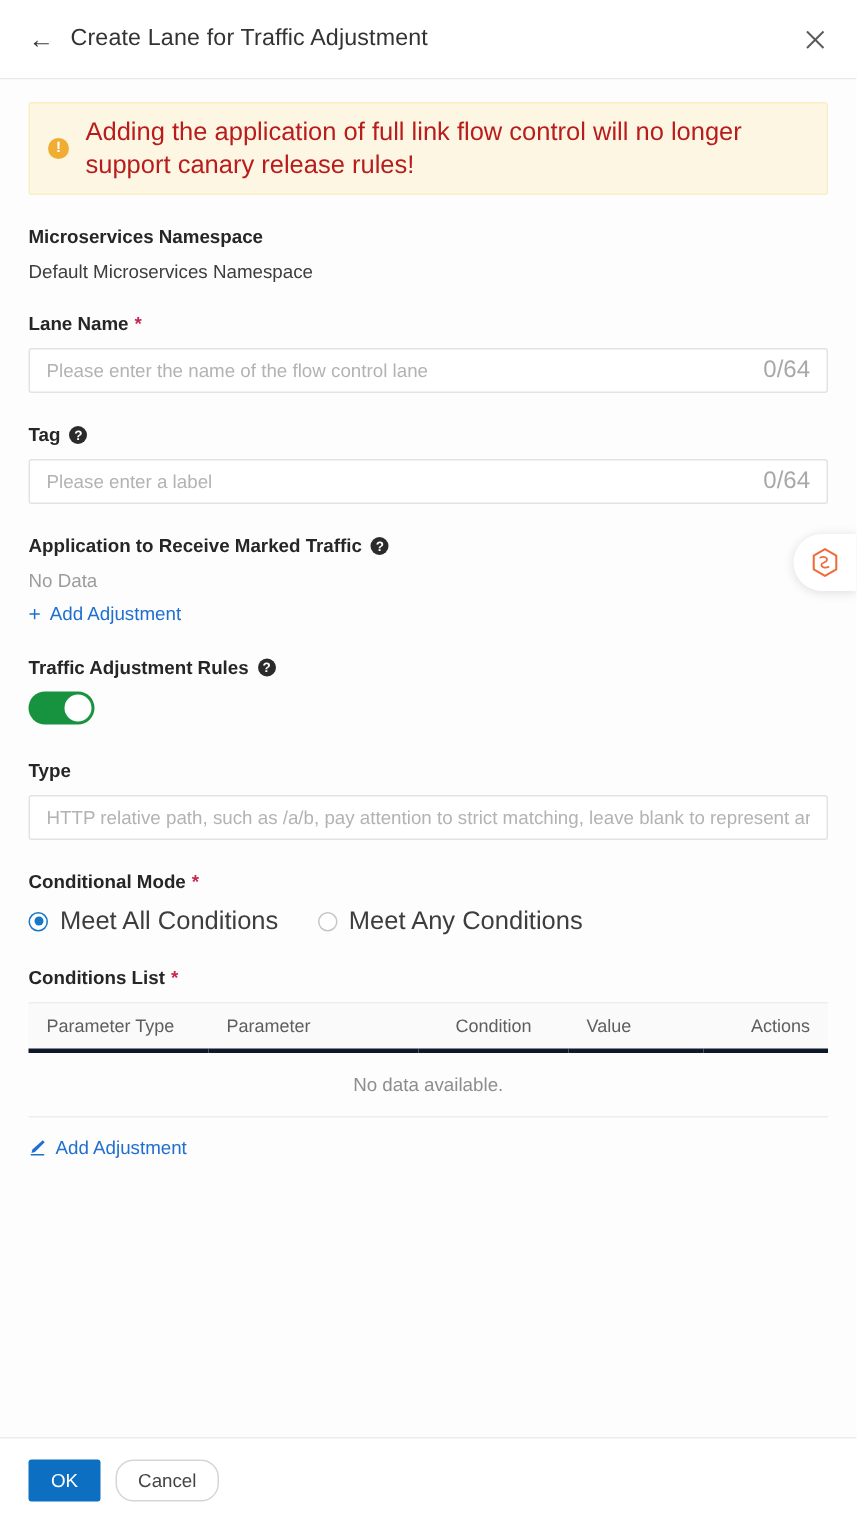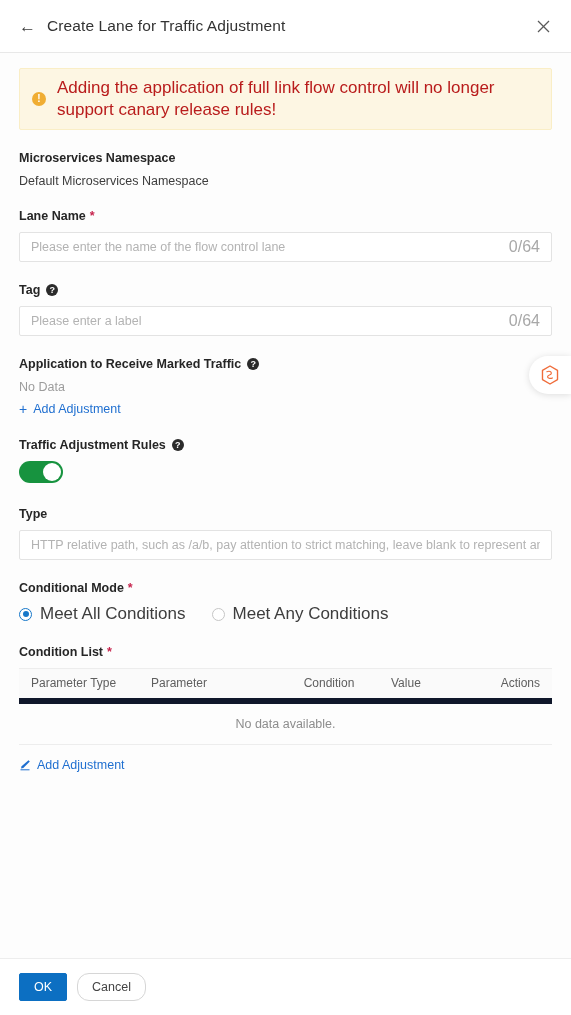--- a/index.html
+++ b/index.html
@@ -270,21 +270,21 @@
     border-radius: 50%;
     background: #1677c9;
   }
 
   
   .cond-table { width: 100%; border-collapse: collapse; }
 
   .cond-table thead th {
     background: #fafafa;
     border-top: 1px solid #ededed;
-    border-bottom: 6px solid #0f172a;
+    border-bottom: 3px solid #0f172a;
     height: 32px;
     font-size: 12px;
     font-weight: 400;
     color: #5e5e5e;
     text-align: left;
     padding: 0 12px;
     white-space: nowrap;
   }
 
   .cond-table thead th.col-param-type { width: 120px; }
@@ -454,21 +454,21 @@
         </div>
         <div class="radio-opt">
           <span class="radio-mark"></span>
           <span>Meet Any Conditions</span>
         </div>
       </div>
     </div>
 
     <div class="field">
       <div class="field-label">
-        <span>Condition List</span>
+        <span>Conditions List</span>
         <span class="req-star">*</span>
       </div>
 
       <table class="cond-table">
         <thead>
           <tr>
             <th class="col-param-type">Parameter Type</th>
             <th class="col-param">Parameter</th>
             <th class="col-condition">Condition</th>
             <th class="col-value">Value</th>

